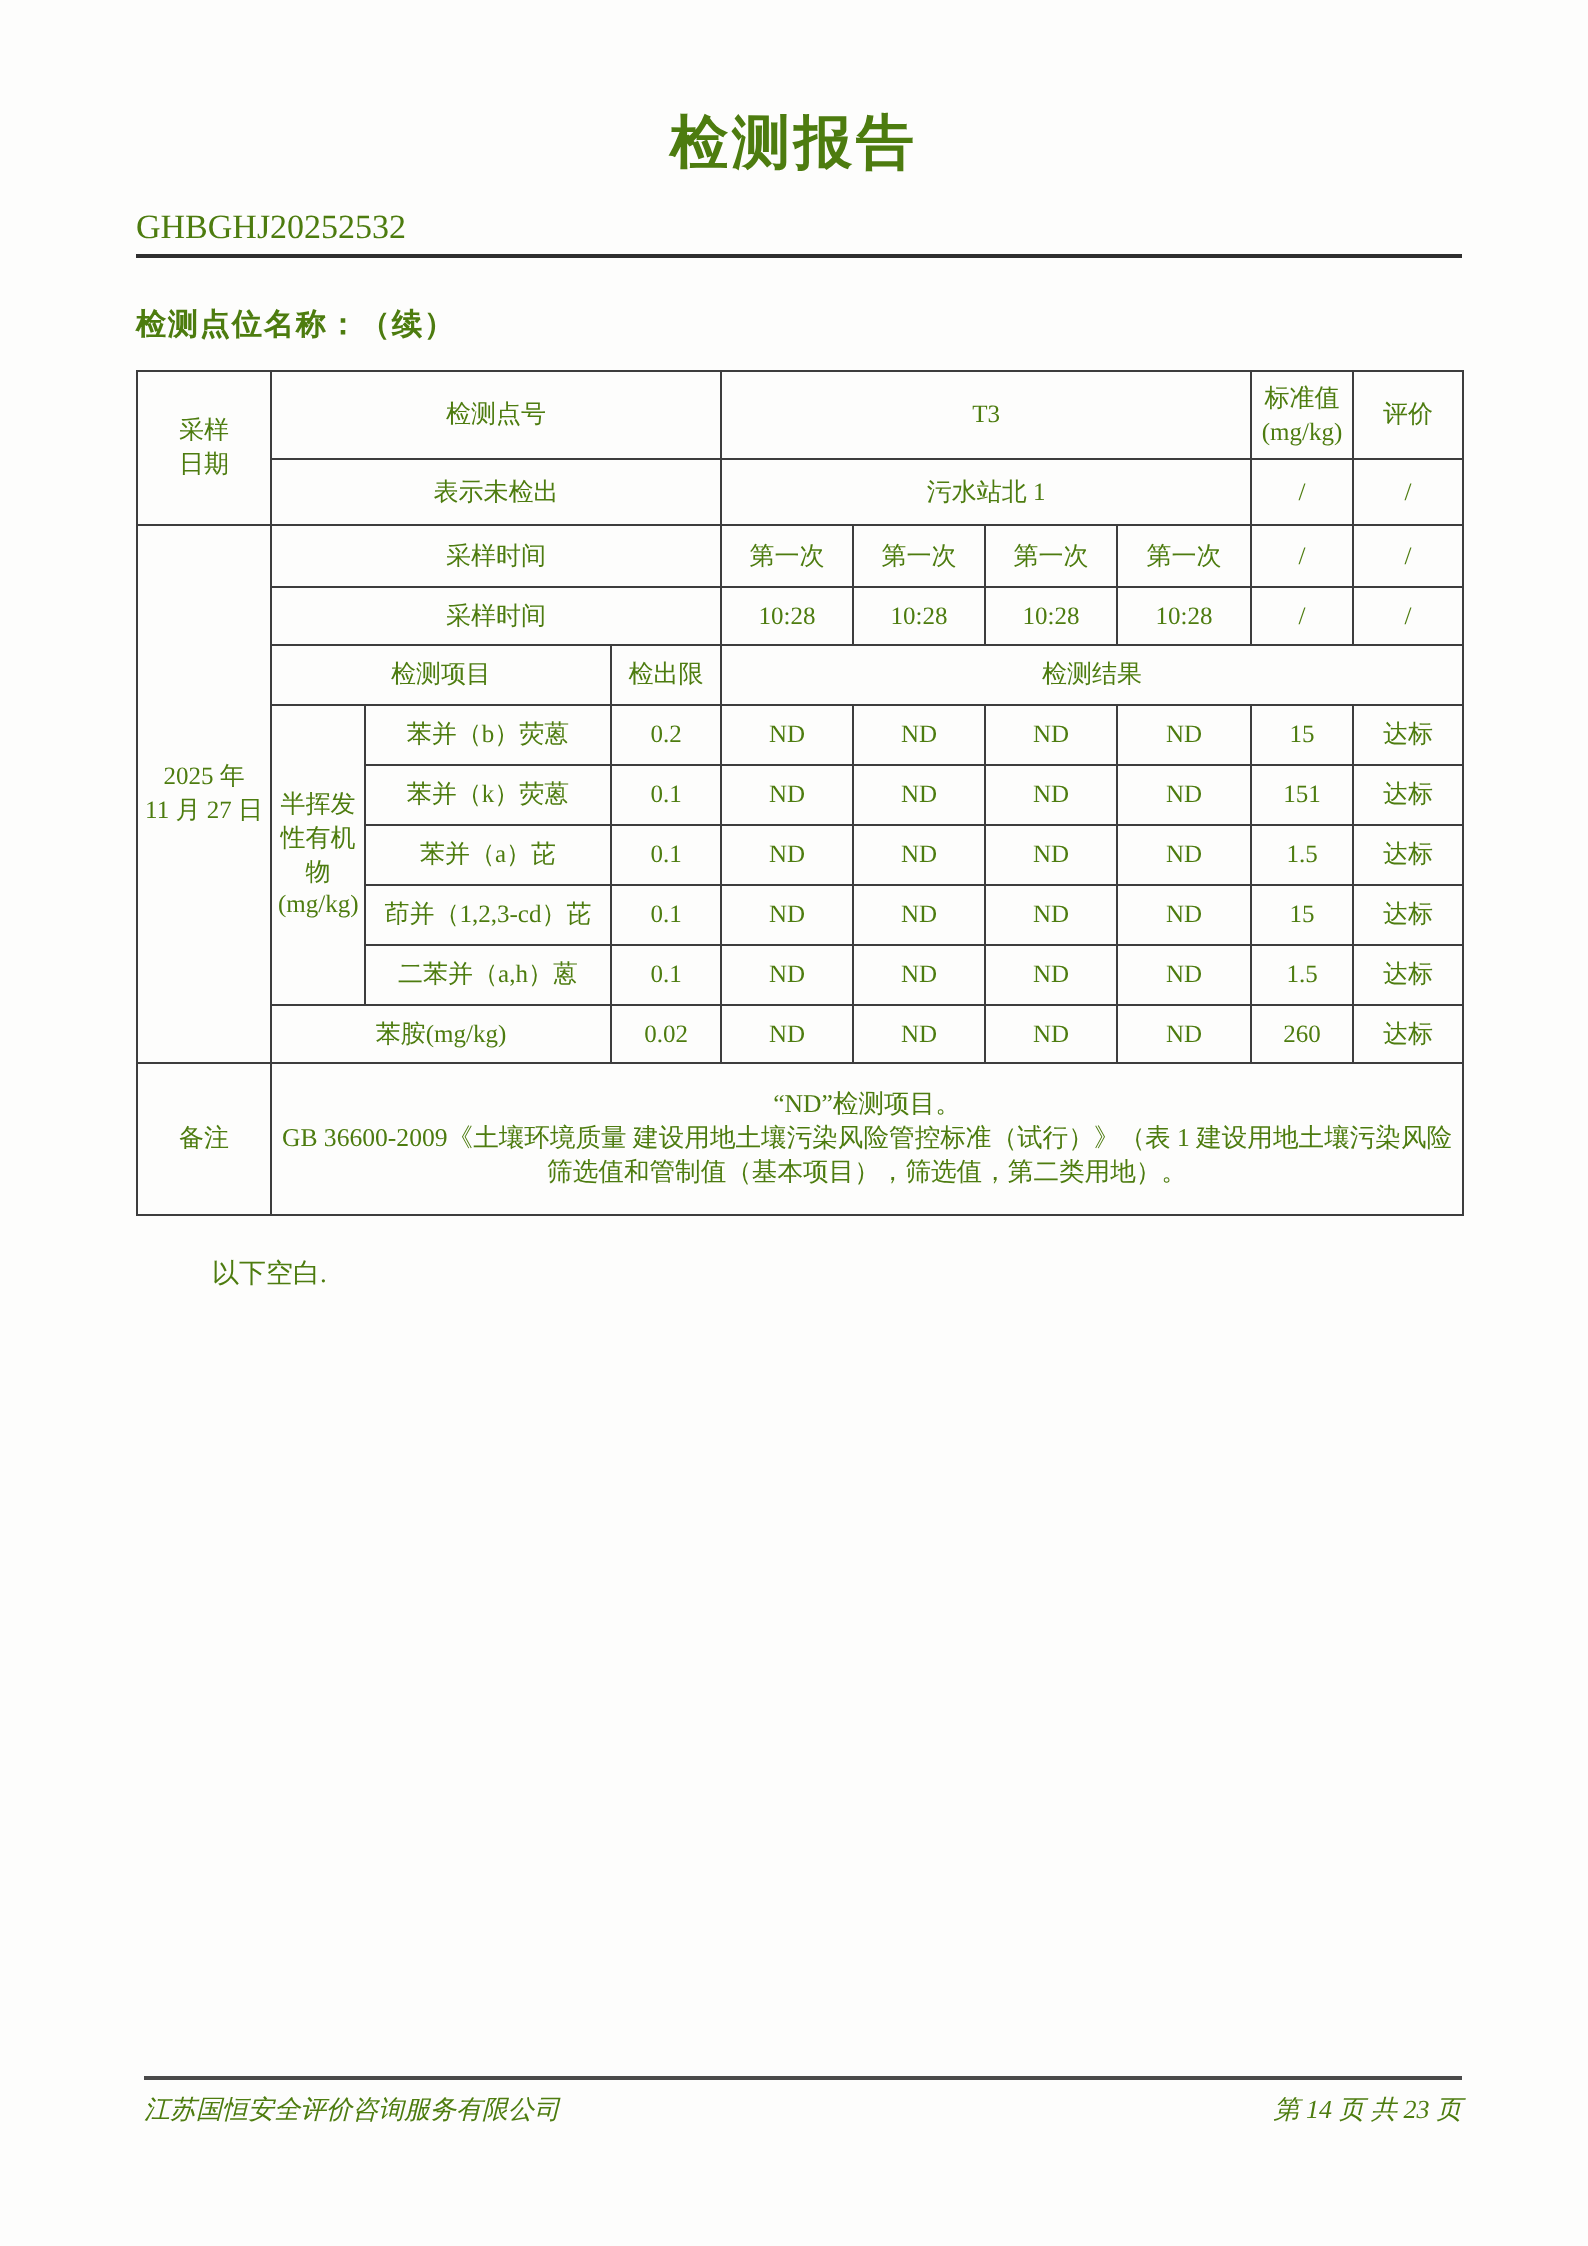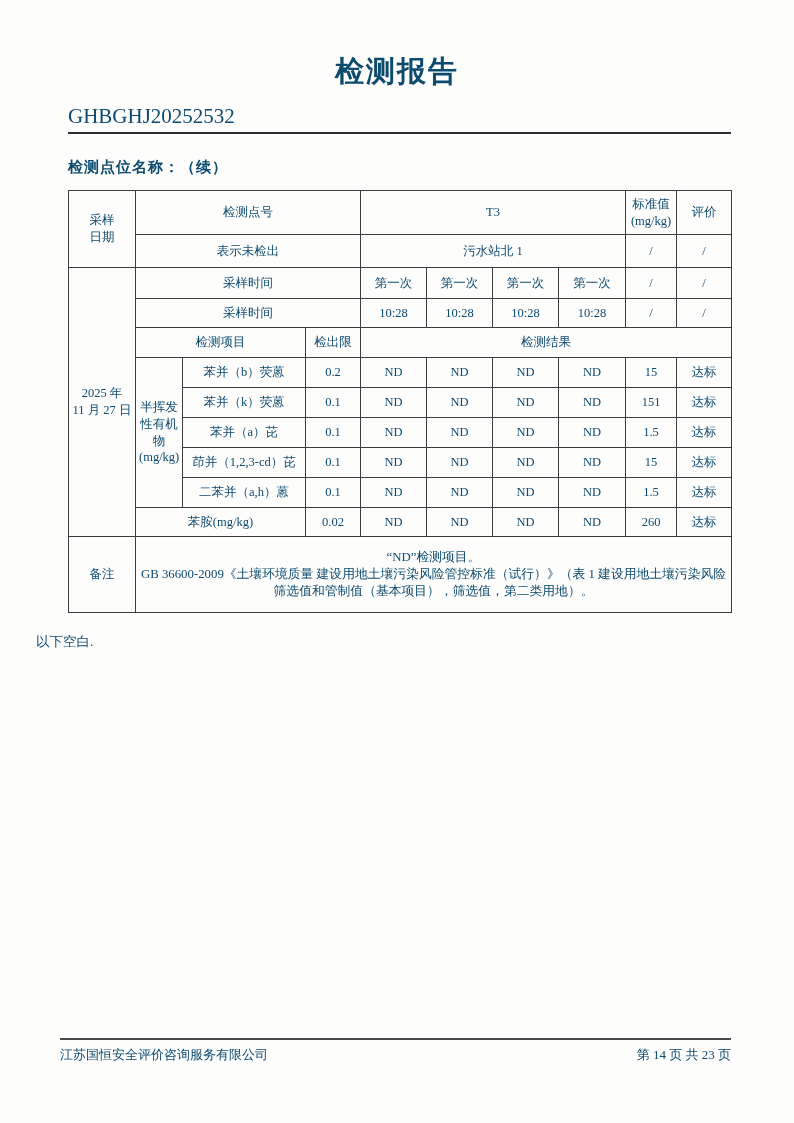--- a/index.html
+++ b/index.html
@@ -3,33 +3,33 @@
 <meta charset="utf-8">
 <style>
   * { margin:0; padding:0; box-sizing:border-box; }
   html,body { background:#e8e8e8; }
   .page {
     position:relative;
     width:794px; height:1123px;
     margin:0 auto;
     background:#fdfdfc;
     font-family:"Liberation Serif", serif;
-    color:#0c4a6e;
+    color:#4d7c0f;
     overflow:hidden;
   }
   .doc-title {
     padding-top:52px;
     text-align:center;
     font-size:29px;
     font-weight:bold;
     letter-spacing:2px;
   }
   .report-no {
     margin:12px 63px 0 68px;
-    font-size:21px;
+    font-size:17px;
     padding-bottom:3px;
     border-bottom:2px solid #2f2f2f;
   }
   .section-title {
     margin:24px 0 0 68px;
     font-size:15px;
     font-weight:bold;
     letter-spacing:1px;
   }
   table.report {
@@ -48,31 +48,32 @@
     overflow:hidden;
   }
   .pre { white-space:pre-line; }
   td.remark-content {
     text-align:left;
     padding:4px 9px;
     line-height:1.8;
     font-size:12.8px;
   }
   .below-blank {
-    margin:20px 0 0 36px;
+    margin:20px 0 0 106px;
     font-size:13.5px;
   }
   .footer {
     position:absolute;
-    left:60px; right:63px; top:1038px;
+    left:72px; right:63px; top:1038px;
     border-top:2px solid #4a4a4a;
     padding-top:6px;
     display:flex;
     justify-content:space-between;
     font-size:13px;
+    font-style:italic;
   }
 </style>
 </head>
 <body>
 
 <div class="page">
 
   <div class="doc-title">检测报告</div>
 
   <div class="report-no">GHBGHJ20252532</div>

